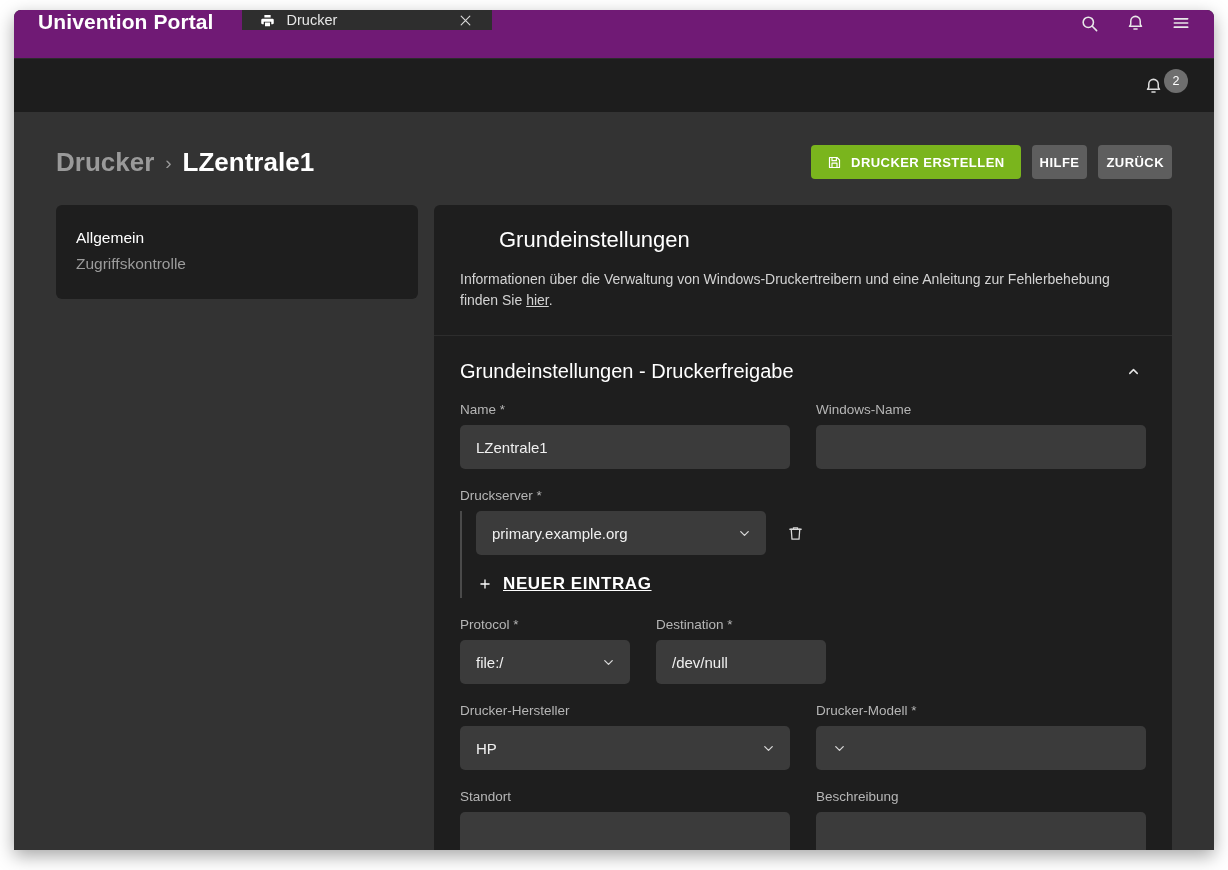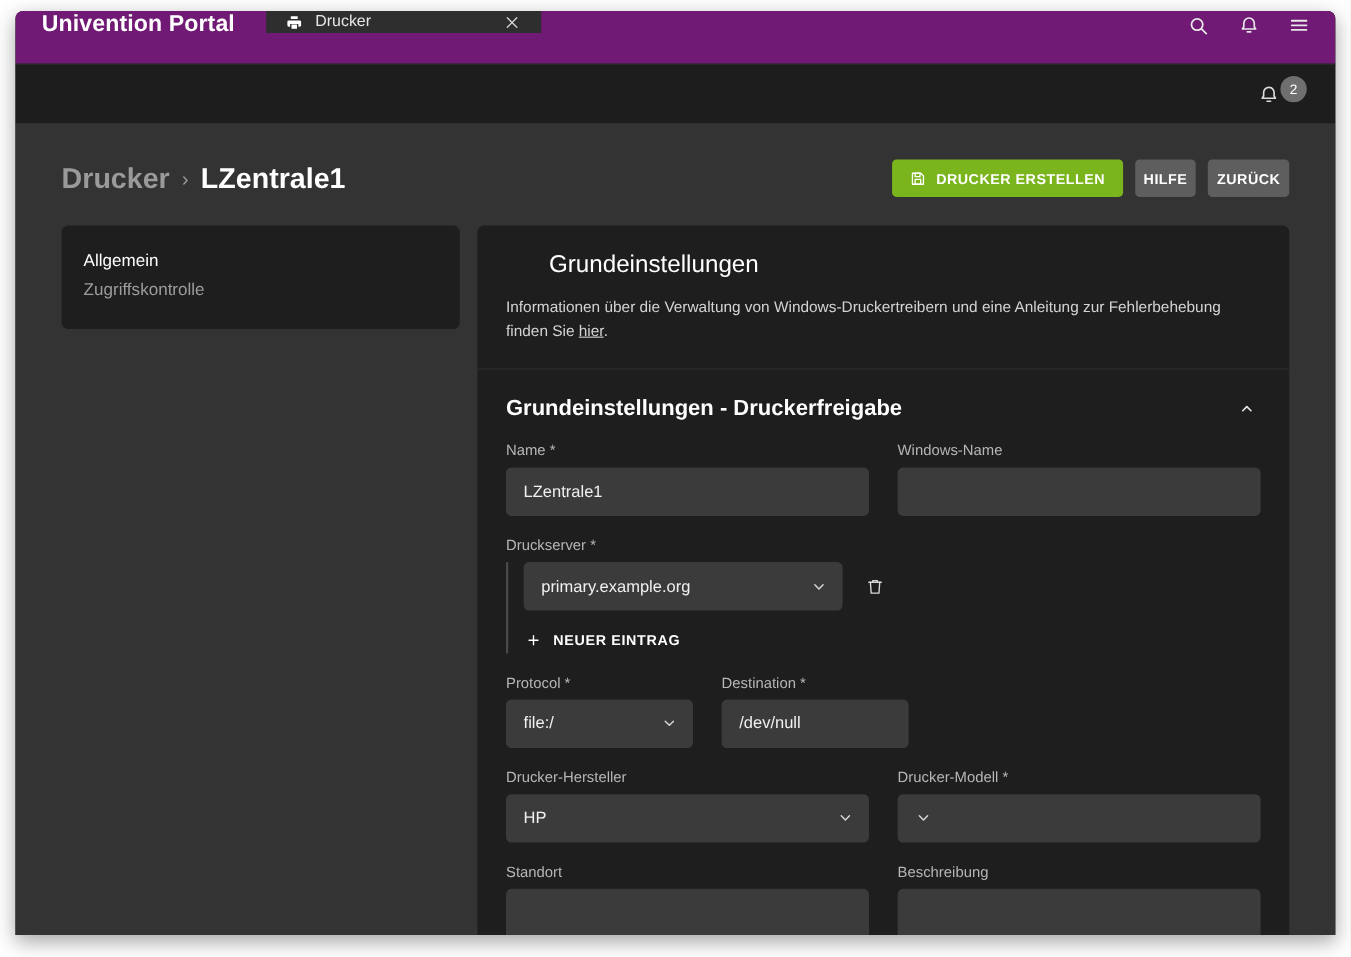--- a/index.html
+++ b/index.html
@@ -177,21 +177,21 @@
   }
   .panel-desc a { color: #d3d3d3; text-decoration: underline; }
 
   .section-head {
     display: flex; align-items: center;
     padding: 22px 26px 18px 26px;
   }
   .section-title {
     font-size: 20px;
     color: #ffffff;
-    font-weight: bold;
+    font-weight: normal;
   }
   .section-toggle {
     margin-left: auto;
     width: 26px; height: 26px;
     display: flex; align-items: center; justify-content: center;
   }
 
   .form { padding: 0 26px 0 26px; }
   .row { display: flex; gap: 26px; }
   .col { flex: 1; min-width: 0; }
@@ -245,25 +245,26 @@
     width: 30px; height: 30px;
     display: flex; align-items: center; justify-content: center;
     cursor: pointer;
   }
   .add-entry {
     display: inline-flex; align-items: center; gap: 11px;
     margin-top: 15px;
     background: none; border: none;
     color: #ffffff;
     font-family: inherit;
-    font-size: 13px;
+    font-size: 17px;
     font-weight: bold;
     letter-spacing: .6px;
     cursor: pointer;
     padding: 4px 2px;
+    text-decoration: underline;
   }
   .field-group { margin-bottom: 19px; }
 </style>
 </head>
 <body>
 
 <div class="browser-window">
 
   <div class="tabbar">
     <div class="brand">Univention Portal</div>

